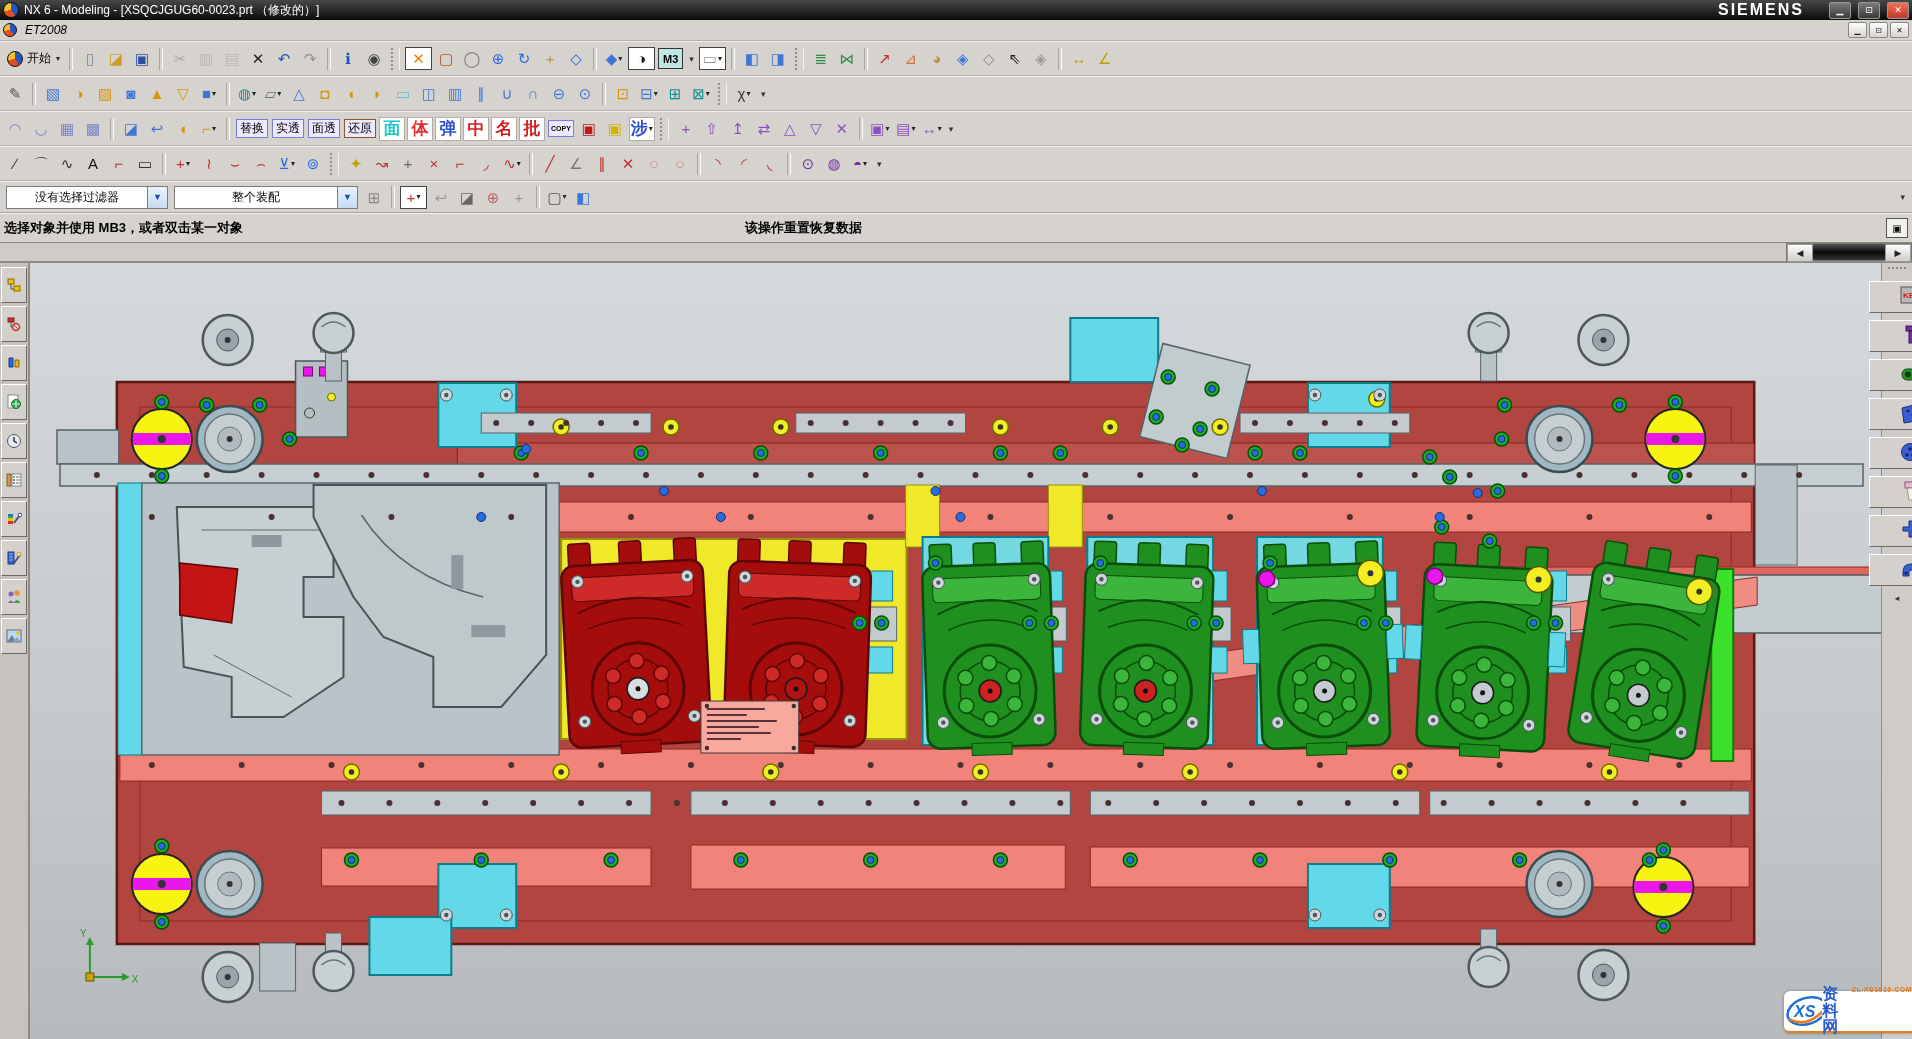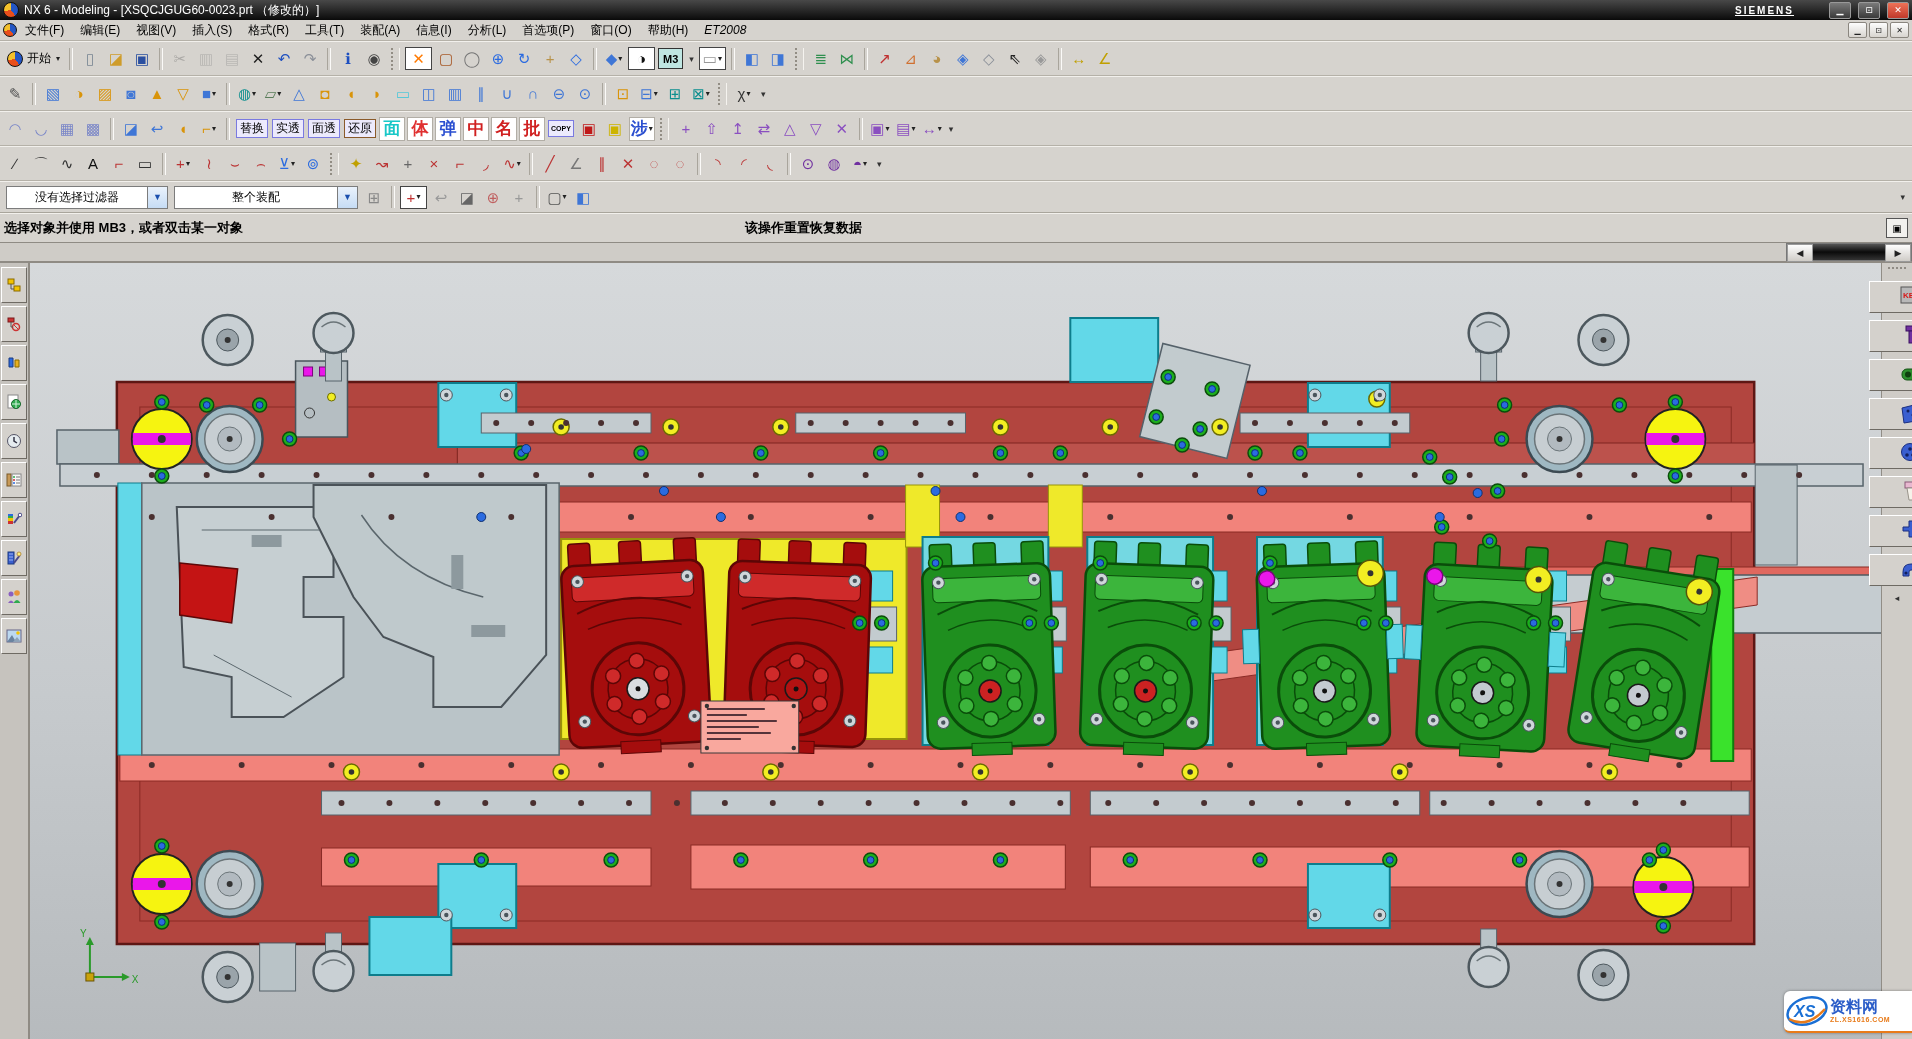--- a/index.html
+++ b/index.html
@@ -6,21 +6,21 @@
   #app{position:relative;width:1912px;height:1039px;overflow:hidden;
        font-family:"Liberation Sans","DejaVu Sans",sans-serif;background:#c9cdd0;}
 
   
   .titlebar{height:20px;background:linear-gradient(#484848,#0a0a0a);display:flex;align-items:center;
             color:#fff;font-size:12px;padding:0 3px;gap:5px;}
   .swirl{width:14px;height:14px;border-radius:50%;display:inline-block;
          background:conic-gradient(#2456c4 0 40%,#e84e1b 40% 72%,#f4c12c 72% 100%);
          border:1px solid #111;flex:0 0 auto;}
   .title-text{white-space:nowrap;}
-  .brand{font-weight:bold;letter-spacing:2px;font-size:10px;margin-left:auto;margin-right:28px;text-decoration:underline;}
+  .brand{font-weight:bold;letter-spacing:2px;font-size:16px;margin-left:auto;margin-right:18px;}
   .winbtn{width:20px;height:15px;display:flex;align-items:center;justify-content:center;font-size:9px;
           color:#fff;background:linear-gradient(#7a7a7a,#3a3a3a);border:1px solid #999;border-radius:2px;margin-left:2px;}
   .winbtn.close{background:linear-gradient(#ef7257,#c0392b);}
 
   
   .menubar{height:20px;background:#d6d3ce;display:flex;align-items:center;font-size:12px;
            border-bottom:1px solid #b5b1a8;padding:0 3px;}
   .menu-item{padding:1px 8px;white-space:nowrap;}
   .menu-trailing{padding:1px 8px;font-style:italic;}
   .mwin{width:17px;height:14px;display:flex;align-items:center;justify-content:center;font-size:8px;color:#222;
@@ -79,54 +79,40 @@
         align-items:center;padding-top:4px;gap:7px;}
   .rgrip{width:18px;height:5px;border-top:2px dotted #8f8b84;}
   .rbtn{width:26px;height:30px;background:#d4d1cc;border:1px solid;border-color:#fff #6e6a63 #6e6a63 #fff;
         display:flex;align-items:center;justify-content:center;position:relative;padding-left:28px;}
   .canvas{flex:1;position:relative;overflow:hidden;
           background:linear-gradient(180deg,#d6d9db 0%,#c6cacd 55%,#b6babd 100%);}
   #cad{position:absolute;left:0;top:0;width:100%;height:100%;}
   .watermark{position:absolute;right:0;bottom:6px;width:128px;height:40px;background:#fff;
              border-radius:6px 0 0 6px;display:flex;align-items:center;box-shadow:0 0 3px rgba(0,0,0,.4);
              border-bottom:2px solid #e87b1a;}
-  .wm-text{display:flex;flex-direction:column;line-height:1.05;}
+  .wm-text{display:flex;flex-direction:row;line-height:1.05;}
   .wm-title{color:#2a5cc8;font-weight:bold;font-size:16px;}
   .wm-url{color:#e87b1a;font-weight:bold;font-size:7px;letter-spacing:.5px;}
 </style>
 </head>
 <body>
 
 <div id="app">
 
   <div class="titlebar">
     <span class="swirl"></span>
     <span class="title-text">NX 6 - Modeling - [XSQCJGUG60-0023.prt （修改的）]</span>
     <span class="brand">SIEMENS</span>
     <span class="winbtn">▁</span>
     <span class="winbtn">⊡</span>
     <span class="winbtn close">✕</span>
   </div>
 
   <div class="menubar">
     <span class="swirl" style="width:12px;height:12px;"></span>
-    <span style="display:flex;">
-        <span class="menu-item">文件(F)</span>
-        <span class="menu-item">编辑(E)</span>
-        <span class="menu-item">视图(V)</span>
-        <span class="menu-item">插入(S)</span>
-        <span class="menu-item">格式(R)</span>
-        <span class="menu-item">工具(T)</span>
-        <span class="menu-item">装配(A)</span>
-        <span class="menu-item">信息(I)</span>
-        <span class="menu-item">分析(L)</span>
-        <span class="menu-item">首选项(P)</span>
-        <span class="menu-item">窗口(O)</span>
-        <span class="menu-item">帮助(H)</span>
-      </span>
     <span class="menu-trailing">ET2008</span>
     <span class="mspacer"></span>
     <span class="mwin">▁</span>
     <span class="mwin">⊡</span>
     <span class="mwin">✕</span>
   </div>
 
   <div class="tb-row">
       <span class="startbtn">
         <span class="swirl"></span>

